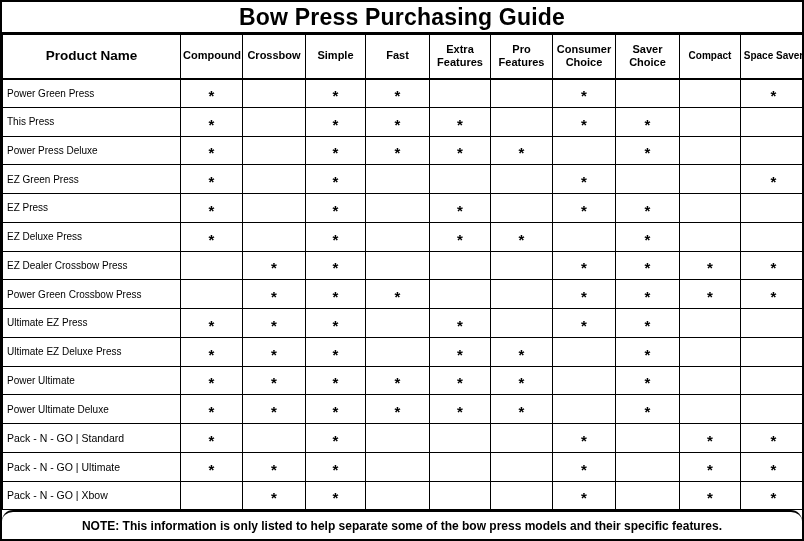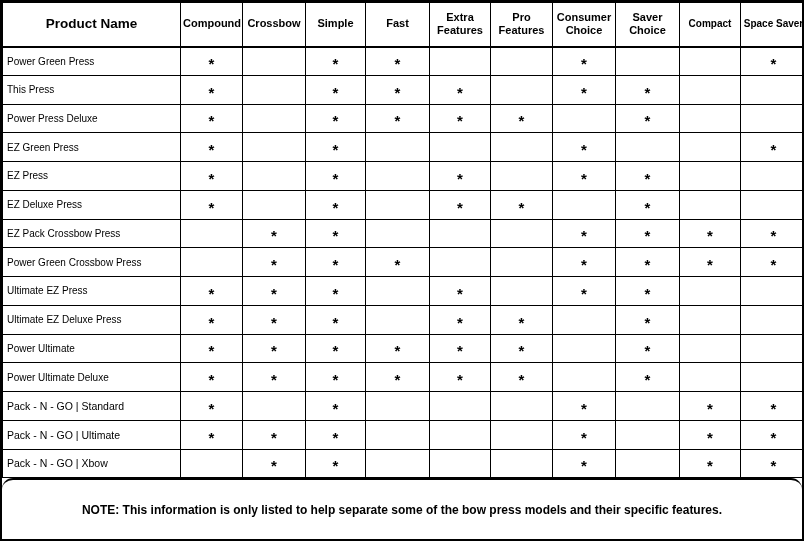--- a/index.html
+++ b/index.html
@@ -85,20 +85,21 @@
     font-size: 12px;
     font-weight: bold;
     border-radius: 11px;
   }
 </style>
 </head>
 <body>
 
 <div class="guide">
 
+  <div class="title-bar">Bow Press Purchasing Guide</div>
 
   <table class="feature-table">
     <colgroup>
       <col style="width:178px">
       <col style="width:62px">
       <col style="width:63px">
       <col style="width:60px">
       <col style="width:64px">
       <col style="width:61px">
       <col style="width:62px">
@@ -195,21 +196,21 @@
           <td class="feature-cell">*</td>
           <td class="feature-cell"></td>
           <td class="feature-cell">*</td>
           <td class="feature-cell">*</td>
           <td class="feature-cell"></td>
           <td class="feature-cell">*</td>
           <td class="feature-cell"></td>
           <td class="feature-cell"></td>
         </tr>
         <tr>
-          <td class="product-name">EZ Pack Crossbow Press</td>
+          <td class="product-name">EZ Dealer Crossbow Press</td>
           <td class="feature-cell"></td>
           <td class="feature-cell">*</td>
           <td class="feature-cell">*</td>
           <td class="feature-cell"></td>
           <td class="feature-cell"></td>
           <td class="feature-cell"></td>
           <td class="feature-cell">*</td>
           <td class="feature-cell">*</td>
           <td class="feature-cell">*</td>
           <td class="feature-cell">*</td>

